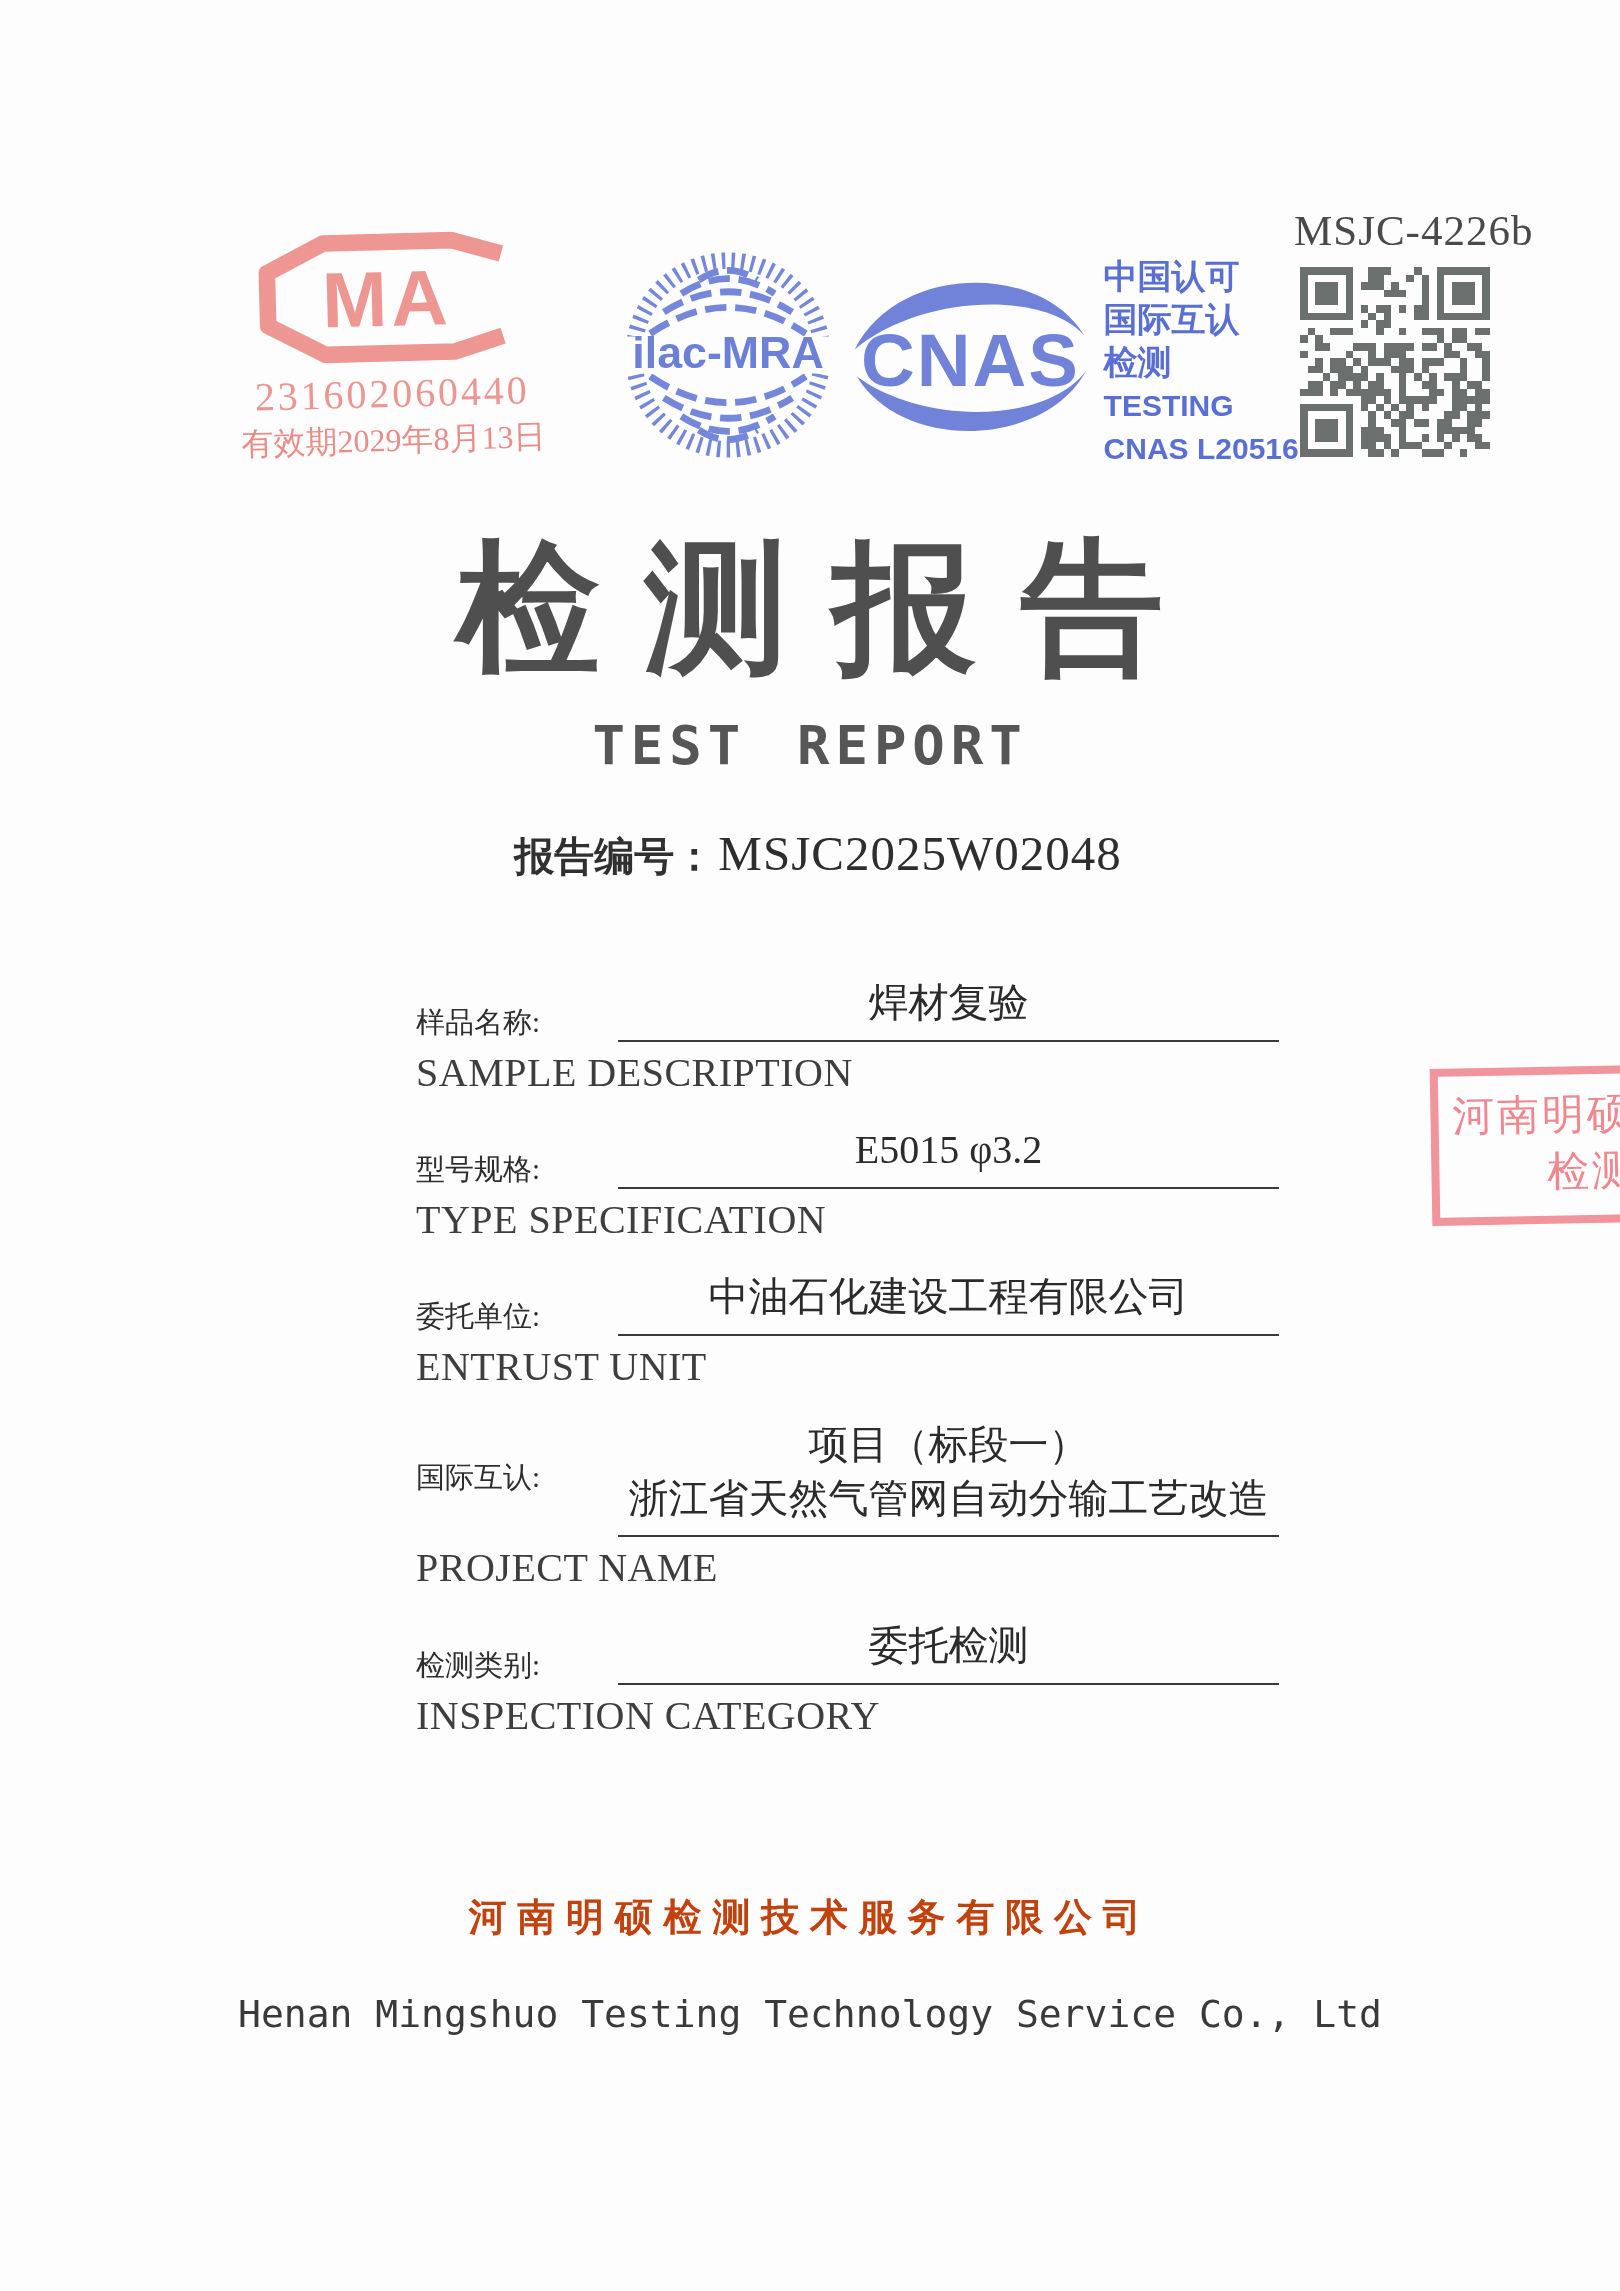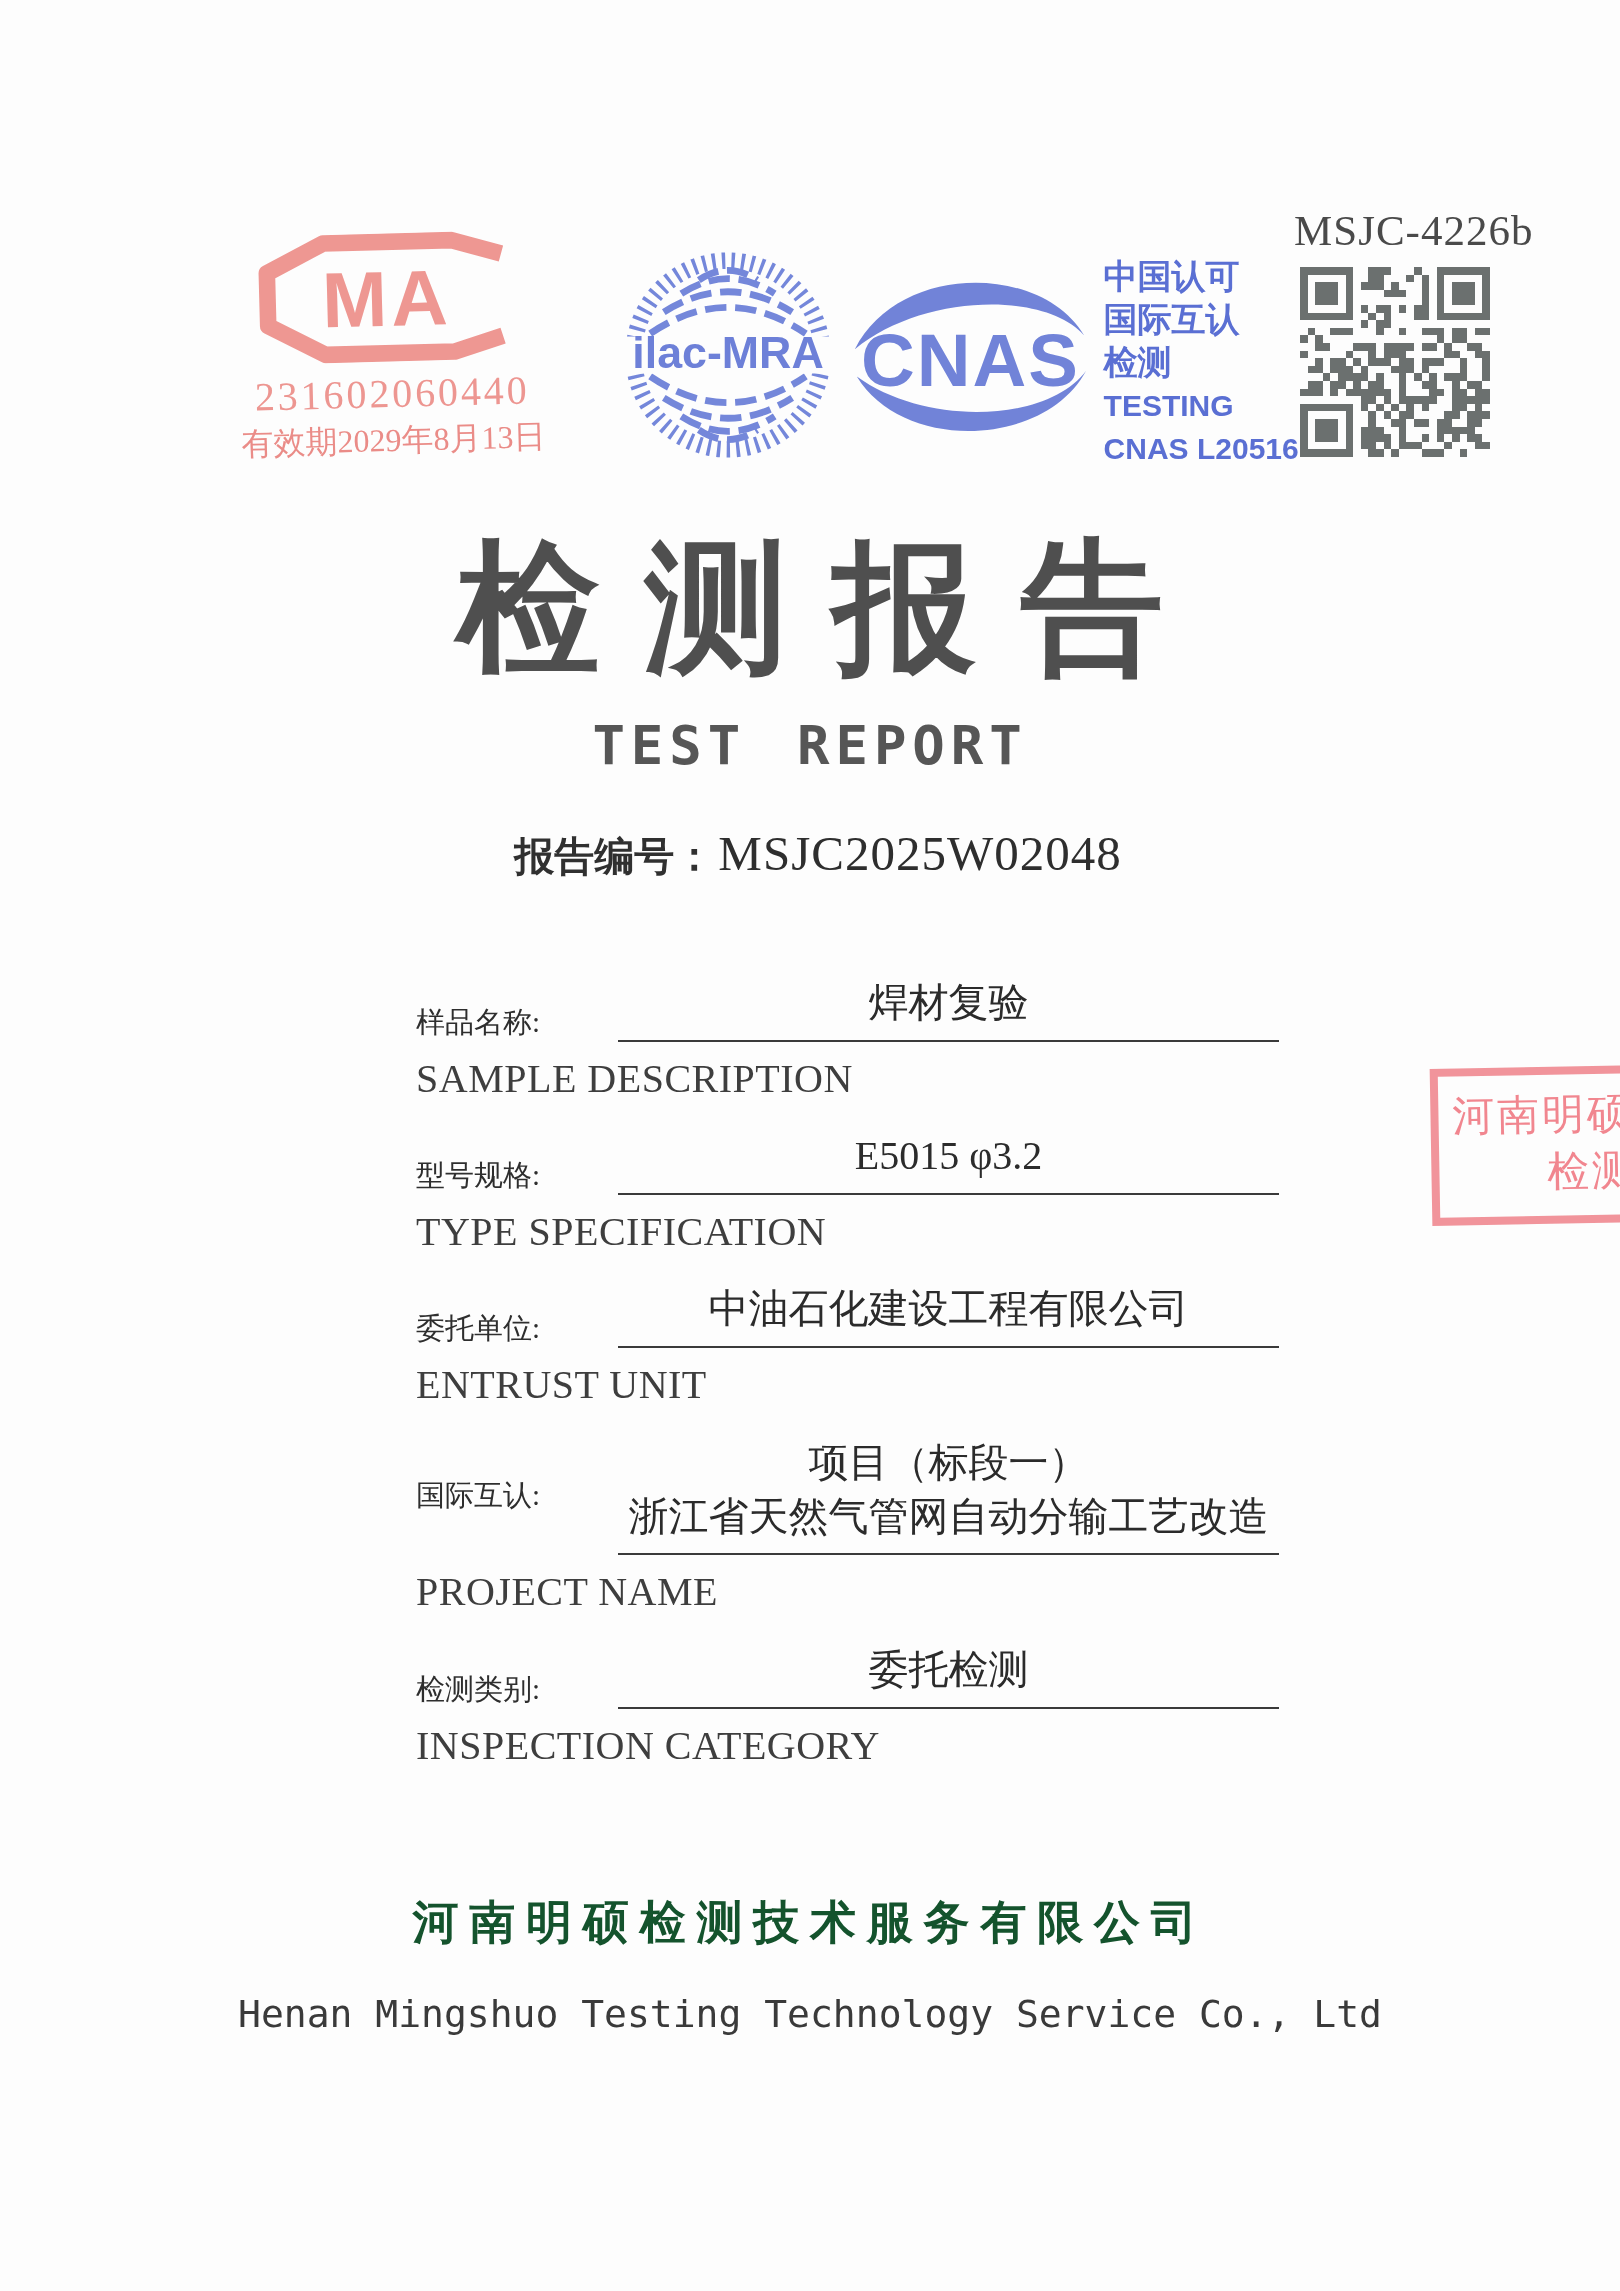--- a/index.html
+++ b/index.html
@@ -45,33 +45,33 @@
   
   .fields{position:absolute; left:416px; top:976px; width:863px;}
   .frow{margin-bottom:27.4px;}
   .fline{display:flex; align-items:flex-end;}
   .fline.vcenter{align-items:center;}
   .flabel{flex:0 0 202px; width:202px; font-size:29px; color:#2e2e2e; line-height:1.3; white-space:nowrap;}
   .fval{flex:1; display:flex; flex-direction:column; justify-content:flex-end; align-items:center;
        border-bottom:2.9px solid #3a3a3a; padding-bottom:9.8px;
        font-size:40px; color:#2b2b2b; line-height:1.35; text-align:center;}
   .fval .vline{white-space:nowrap;}
-  .fcaption{margin-top:13px; font-size:40px; color:#3e3e3e; letter-spacing:0.5px;}
+  .fcaption{margin-top:7px; font-size:40px; color:#3e3e3e; letter-spacing:0.5px;}
 
   
   .side-stamp{position:absolute; left:1431px; top:1066px; width:333px; height:157px;
        border:8.8px solid rgba(236,112,122,.75); box-sizing:border-box;
        transform:rotate(-1deg); padding:11.8px 0 0 13.7px;
        color:rgba(240,124,134,.92); font-size:42px; letter-spacing:2.9px; line-height:57px;
        white-space:nowrap;}
   .side-stamp .l2{padding-left:94px;}
 
   
   .footer-zh{position:absolute; top:1892px; left:0; width:100%; text-align:center;
-       font-size:46px; letter-spacing:10.8px; color:#14532d; font-weight:600; white-space:nowrap;}
+       font-size:38px; letter-spacing:10.8px; color:#c2410c; font-weight:600; white-space:nowrap;}
   .footer-en{position:absolute; top:1992px; left:0; width:100%; text-align:center;
        font-family:"DejaVu Sans Mono","Liberation Mono",monospace; font-size:38px;
        color:#3a3a3a; white-space:nowrap;}
 </style>
 </head>
 <body>
 
 <div class="page">
 
   <div class="cma">

